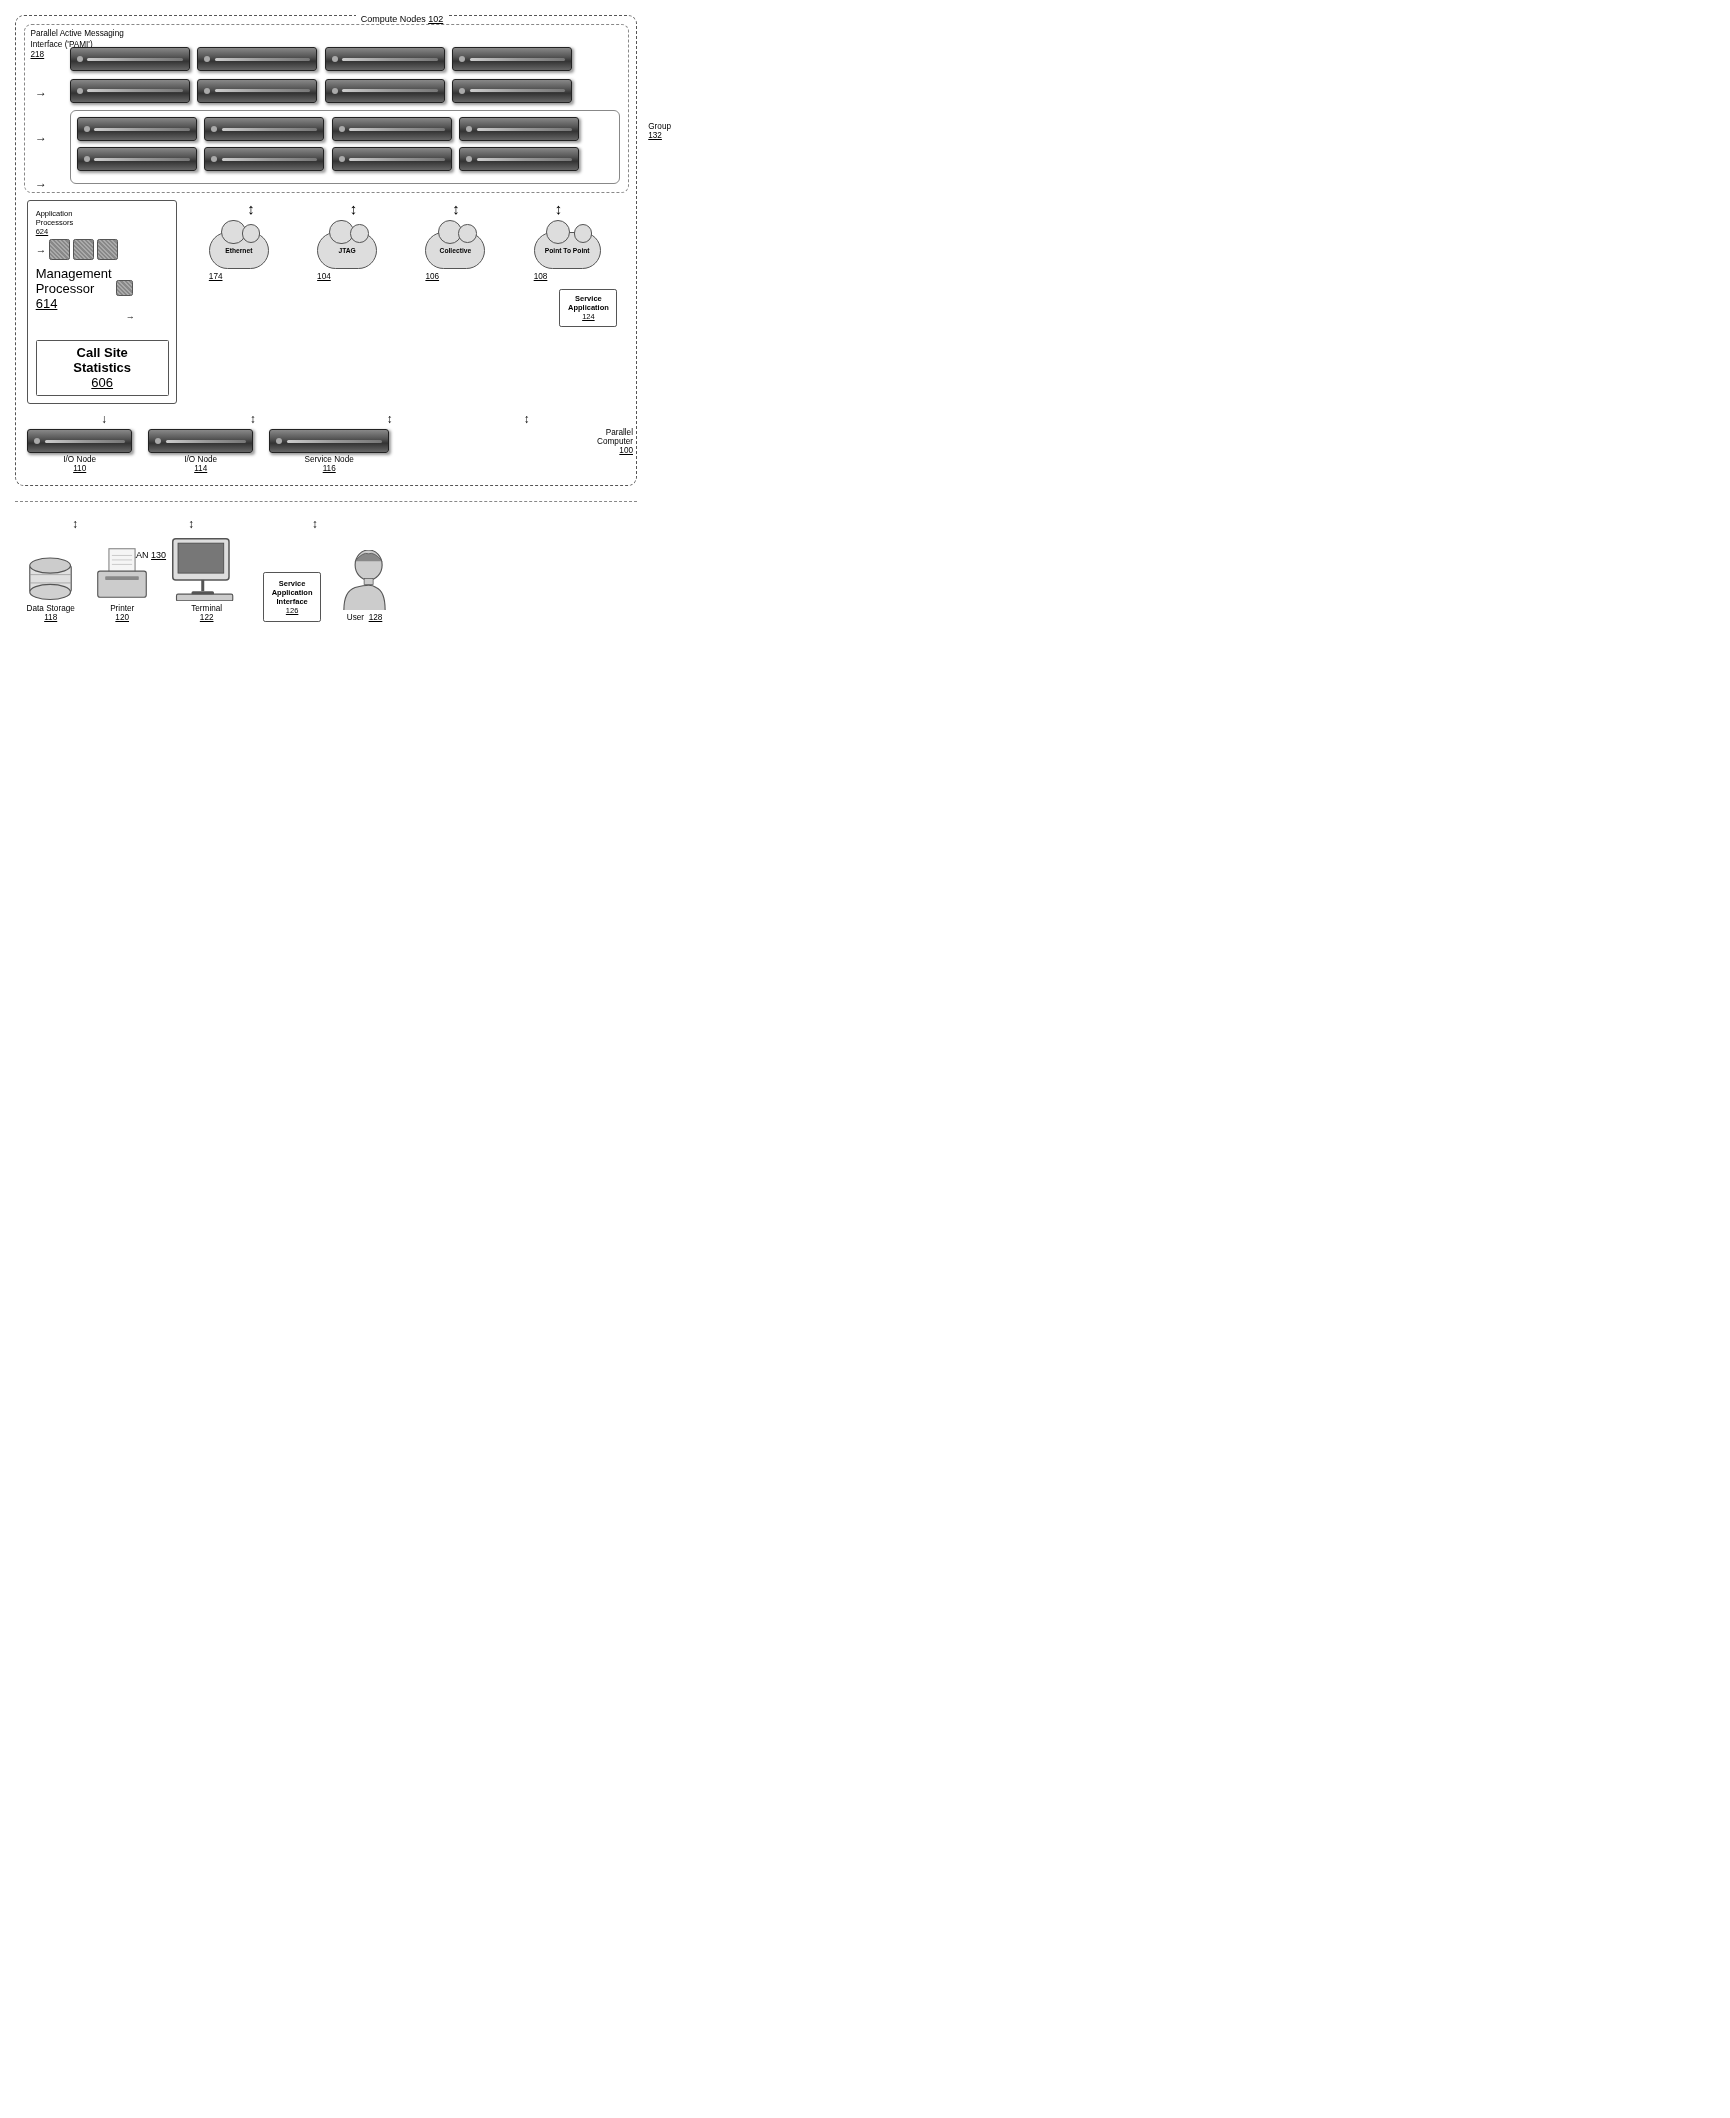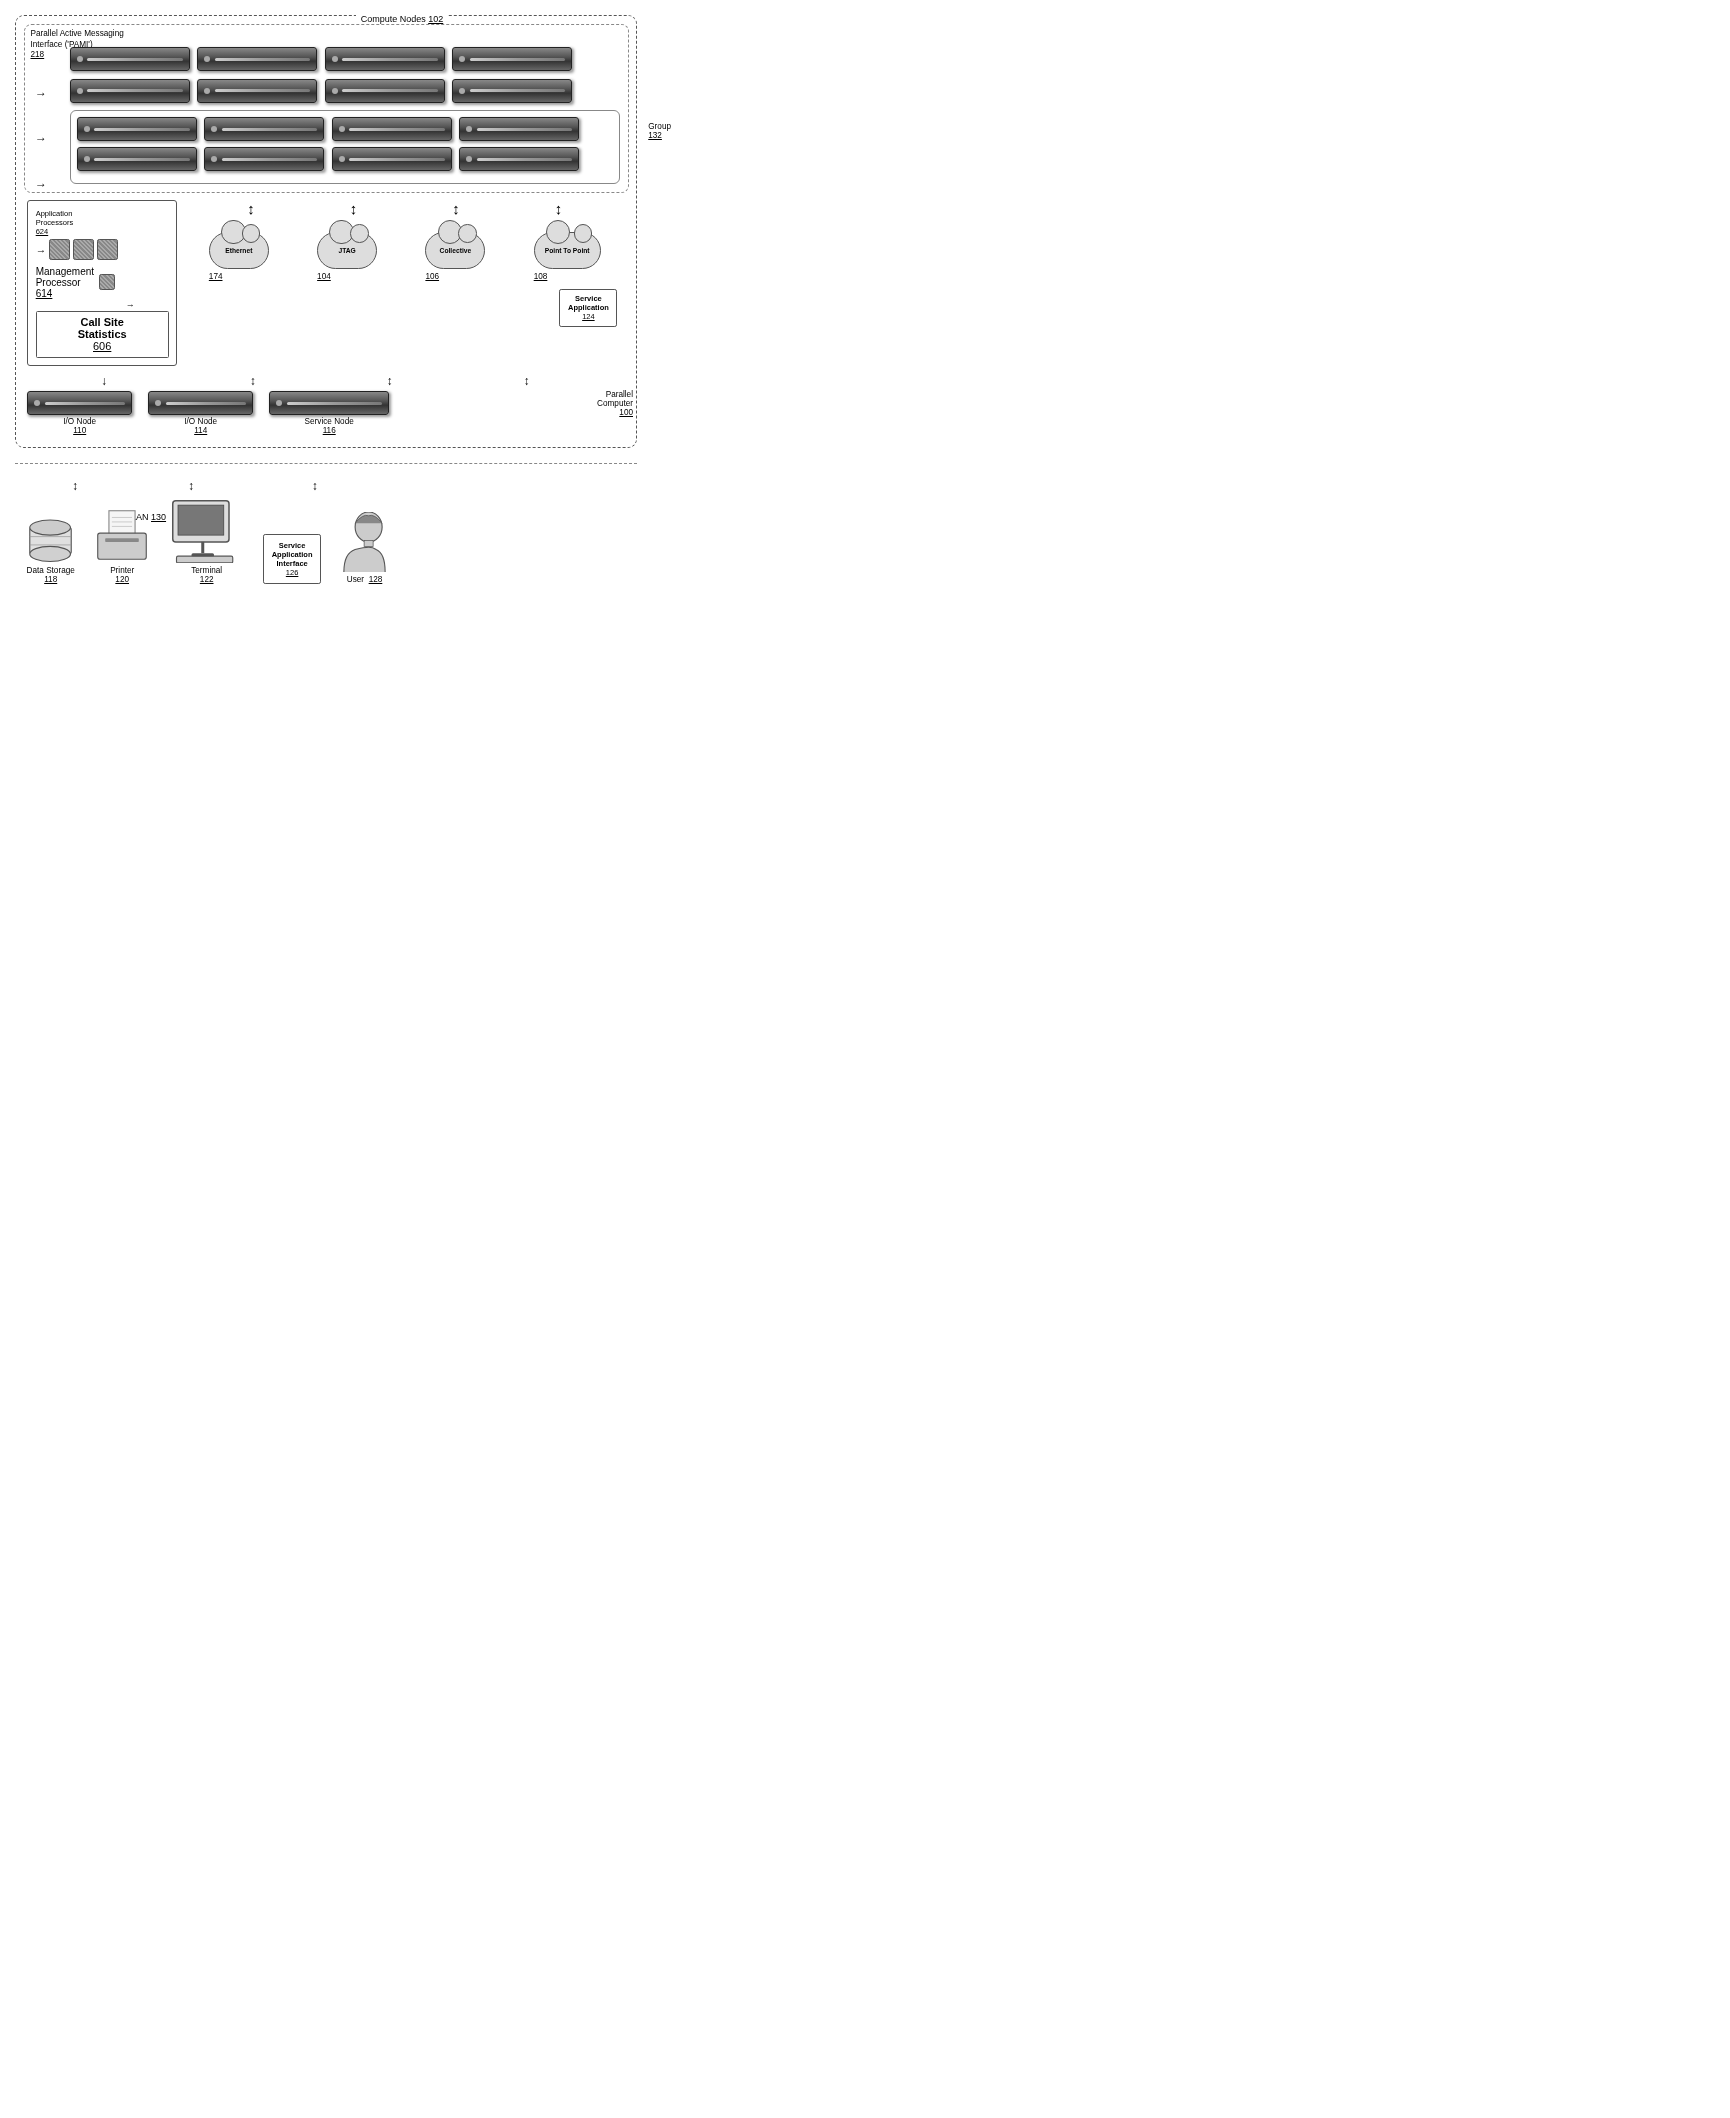--- a/index.html
+++ b/index.html
@@ -108,23 +108,23 @@
     }
     .arrow-small {
       font-size: 10.5px;
     }
 
     
     .stats-box {
       border: 1.1px solid #555;
       border-radius: 1.5px;
       padding: 4.5px 6px;
-      font-size: 11px;
+      font-size: 13px;
       text-align: center;
-      margin-top: 2px;
+      margin-top: 19px;
       background: #fff;
     }
 
     
     .cloud-container {
       display: flex;
       flex-direction: column;
       align-items: flex-start;
       font-size: 8.2px;
       margin: 0 3.7px;
@@ -348,21 +348,21 @@
             <div style="white-space:pre-line;">Application
 Processors</div>
             <div class="ref-num">624</div>
           </div>
           <div class="chips-row">
             <span class="arrow-small">→</span>
             <div class="chip-icon"></div>
             <div class="chip-icon"></div>
             <div class="chip-icon"></div>
           </div>
-          <div style="display:flex; align-items:center; gap:4.5px; margin-top:6px; font-size:10px;">
+          <div style="display:flex; align-items:center; gap:4.5px; margin-top:6px; font-size:13px;">
             <div>
               <div style="white-space:pre-line;">Management
 Processor</div>
               <div class="ref-num">614</div>
             </div>
             <div class="chip-icon" style="width:16.5px; height:16.5px;"></div>
           </div>
 
           <div style="margin-left:90px; font-size:9px;">→</div>
           <div class="stats-box">

